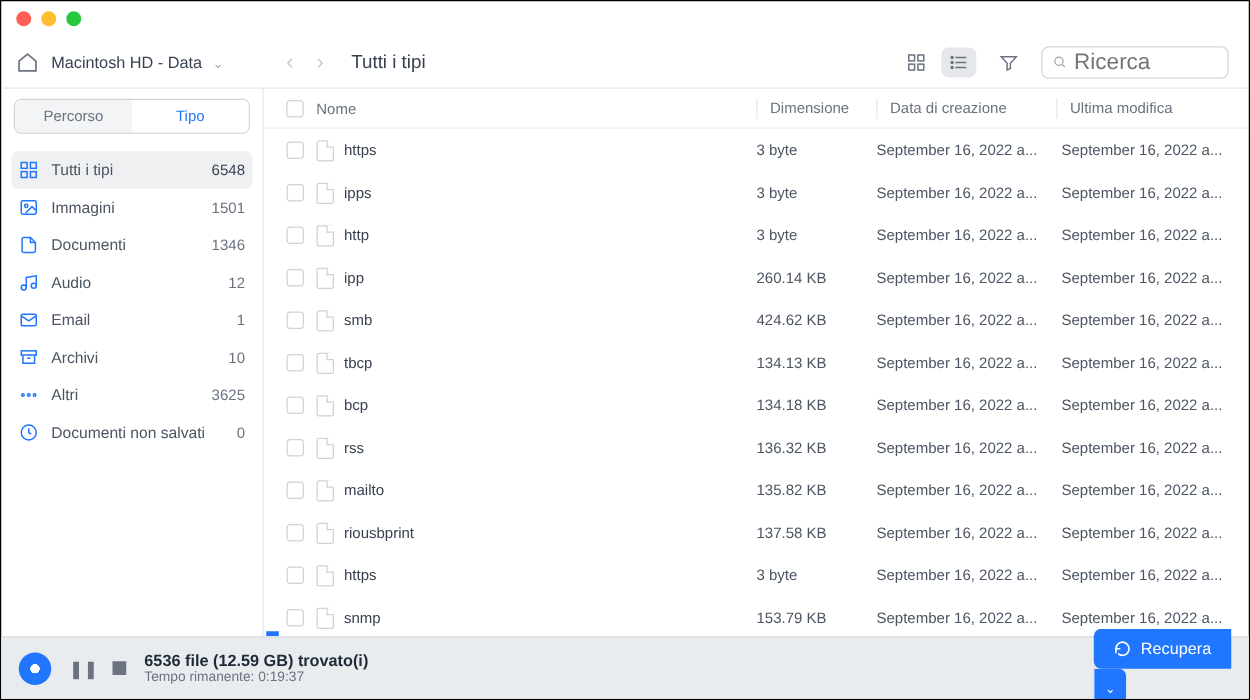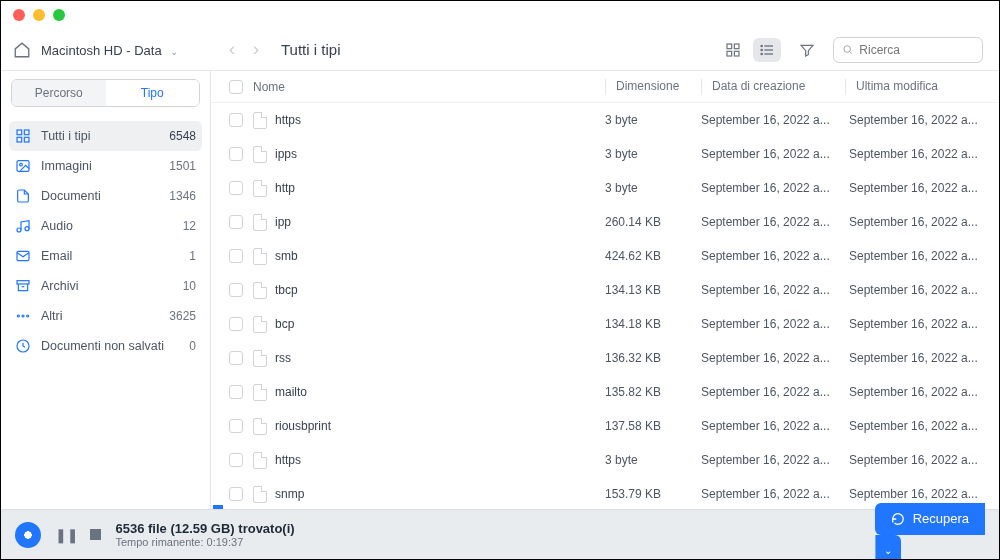--- a/index.html
+++ b/index.html
@@ -17,21 +17,21 @@
 .header-main { flex: 1; display: flex; align-items: center; padding: 0 18px; }
 .nav-arrows { display: flex; gap: 18px; color: #c9ccd1; font-size: 18px; }
 .nav-arrow { cursor: pointer; }
 .crumb-title { font-size: 15px; color: #374151; margin-left: 22px; }
 .header-right { display: flex; align-items: center; gap: 14px; padding-right: 16px; }
 .view-toggle { display: flex; gap: 6px; align-items: center; }
 .view-btn { width: 28px; height: 24px; border-radius: 6px; display: flex; align-items: center; justify-content: center; color: #6b7280; cursor: pointer; }
 .view-btn.active { background: #e5e7eb; }
 .filter-btn { width: 24px; height: 24px; display: flex; align-items: center; justify-content: center; color: #6b7280; cursor: pointer; }
 .search-wrap { width: 150px; height: 26px; border: 1px solid #d1d5db; border-radius: 6px; display: flex; align-items: center; padding: 0 8px; gap: 6px; }
-.search-wrap input { border: none; outline: none; font-size: 12px; width: 100%; color: #374151; }
+.search-wrap input { border: none; outline: none; font-size: 18px; width: 100%; color: #374151; }
 .search-wrap svg { color: #9ca3af; }
 .content { display: flex; height: calc(100% - 28px - 42px - 50px); }
 .sidebar { width: 210px; border-right: 1px solid #e5e7eb; padding-top: 8px; }
 .seg-ctrl { margin: 0 10px 10px 10px; display: flex; border: 1px solid #d1d5db; border-radius: 6px; overflow: hidden; height: 28px; }
 .seg { flex: 1; display: flex; align-items: center; justify-content: center; font-size: 12px; cursor: pointer; }
 .seg.active { background: #fff; color: #2176ff; font-weight: 500; }
 .seg.inactive { background: #f3f4f6; color: #6b7280; }
 .side-list { padding: 4px 0; }
 .side-item { height: 30px; display: flex; align-items: center; padding: 12px 14px; font-size: 12.5px; color: #4b5563; cursor: pointer; gap: 10px; }
 .side-item.active { background: #eef0f2; border-radius: 6px; margin: 0 8px; padding: 0 6px; }

